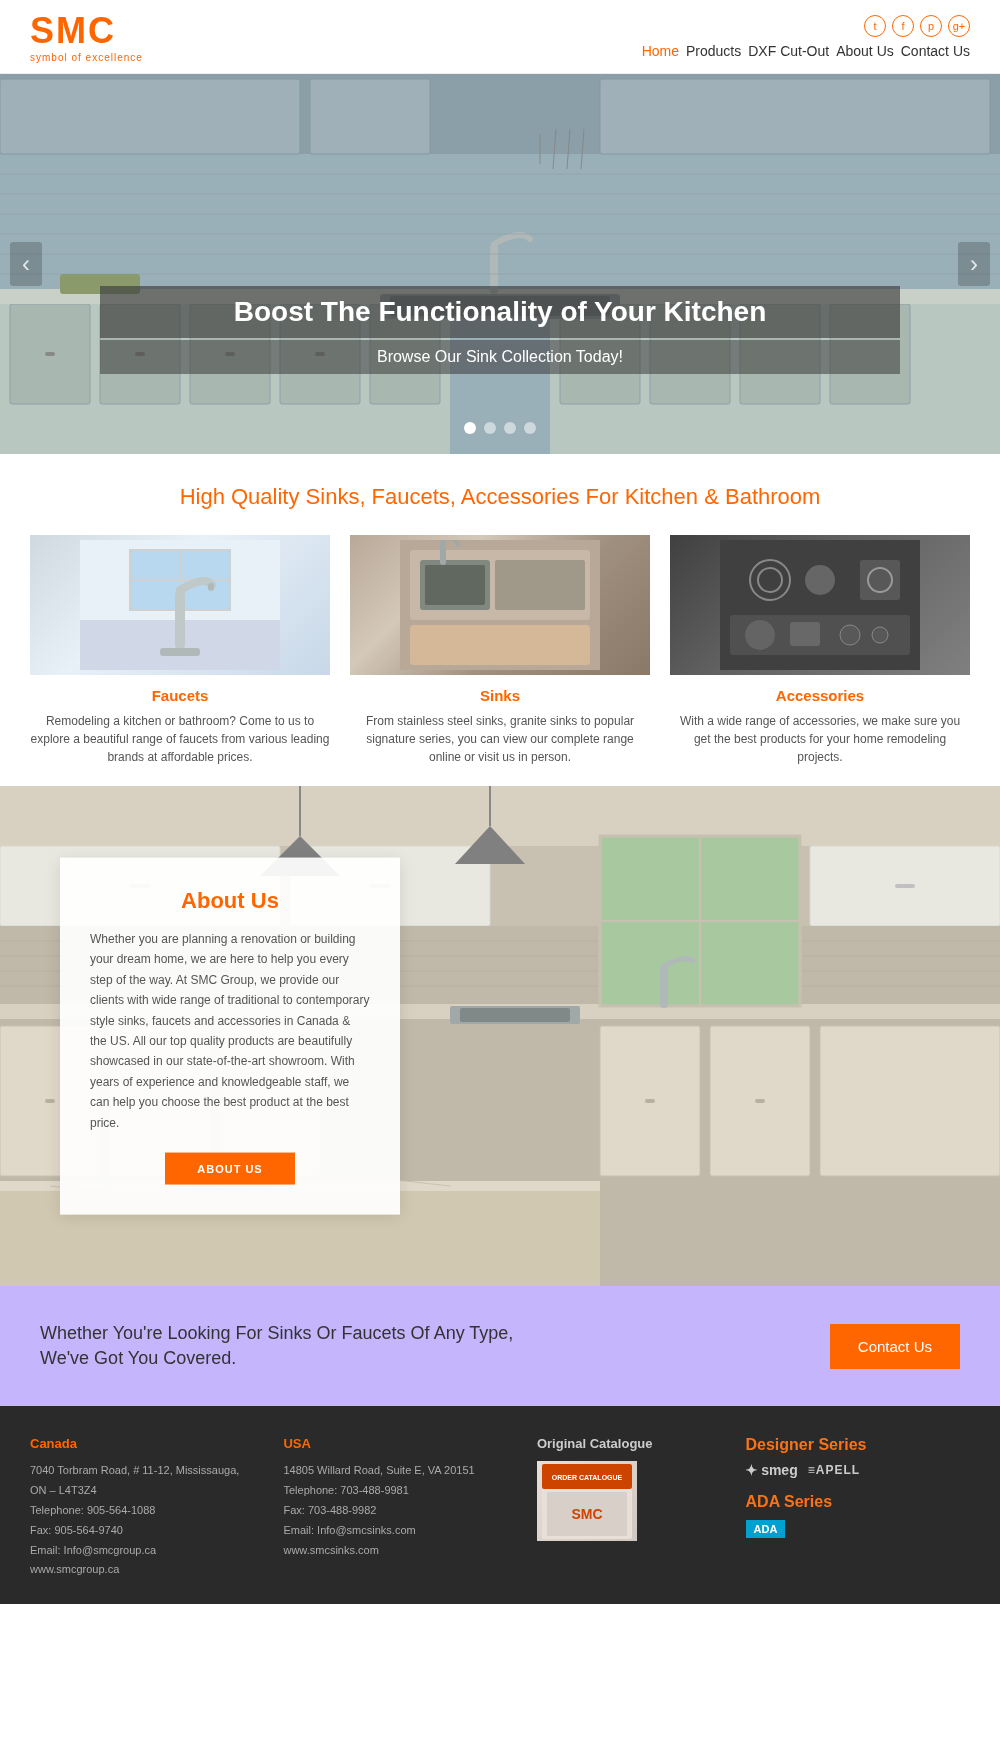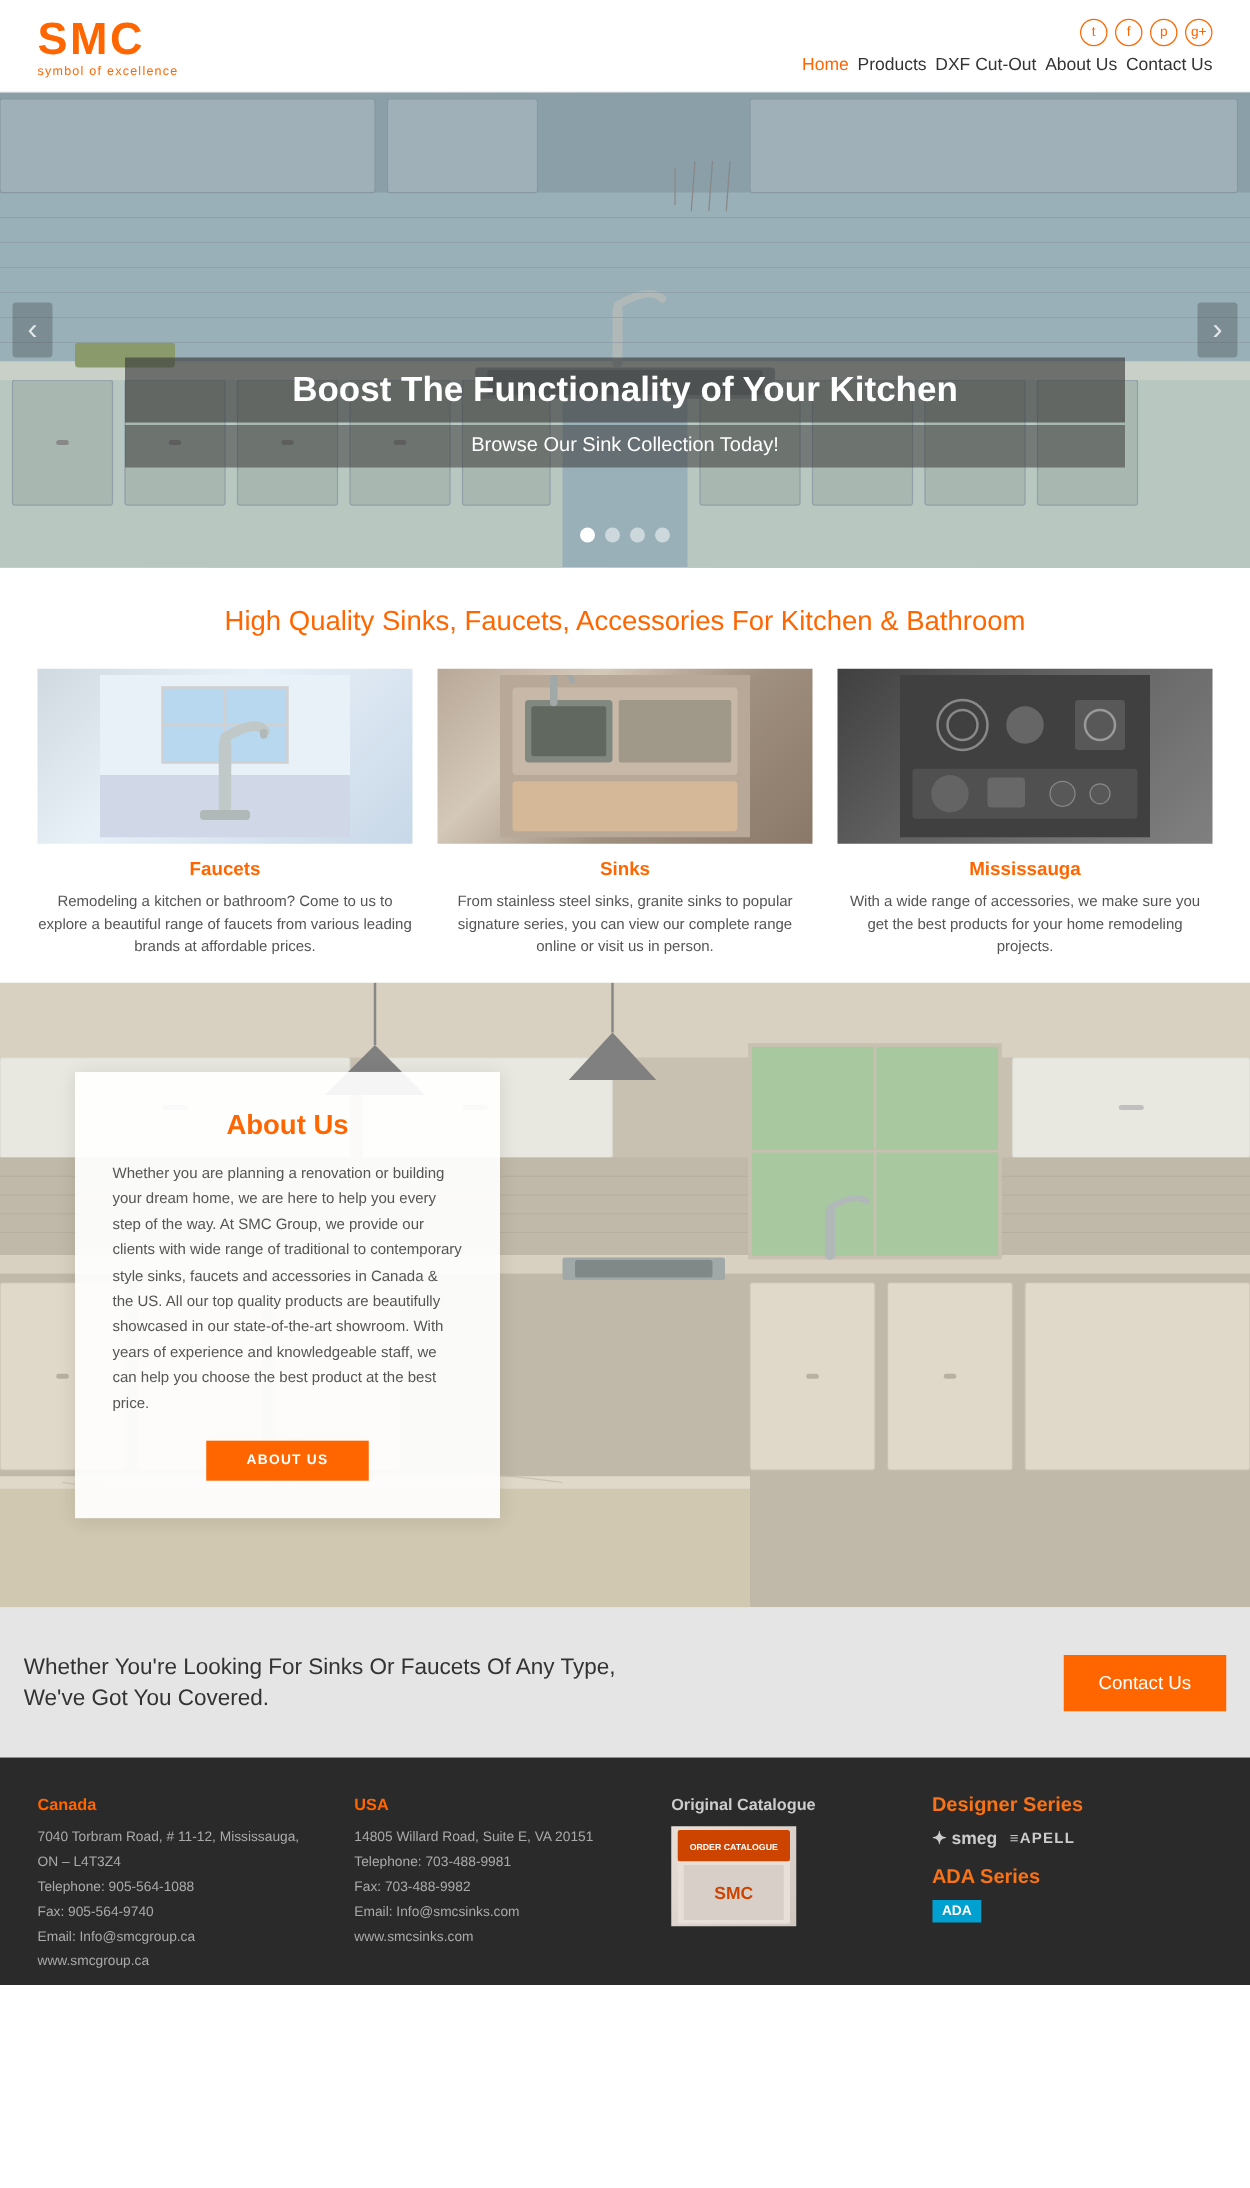--- a/index.html
+++ b/index.html
@@ -140,35 +140,35 @@
     .about-btn {
       display: block; width: 130px; margin: 0 auto;
       background: #f60; color: #fff;
       text-align: center; padding: 10px 15px;
       font-size: 11px; letter-spacing: 1px;
       cursor: pointer; border: none; font-weight: bold;
     }
 
     
     .cta-section {
-      background: #e5e5e5;
-      padding: 35px 19px;
+      background: #c4b5fd;
+      padding: 35px 40px;
       display: flex; align-items: center; justify-content: space-between;
     }
     .cta-text { font-size: 18px; color: #333; max-width: 500px; line-height: 1.4; }
     .cta-btn {
       background: #f60; color: #fff;
       padding: 14px 28px; font-size: 15px;
       cursor: pointer; border: none; white-space: nowrap;
     }
 
     
     .footer {
       background: #2a2a2a;
-      padding: 30px 30px 8px;
+      padding: 30px 30px 24px;
       color: #ccc;
       display: flex; gap: 29px;
     }
     .footer-col { flex: 1; }
     .footer-col-title { color: #f60; font-size: 13px; font-weight: bold; margin-bottom: 10px; }
     .footer-col p { font-size: 11px; color: #aaa; line-height: 1.8; }
     .footer-catalogue { flex: 0.8; }
     .catalogue-img {
       width: 100px; height: 80px;
       background: linear-gradient(135deg, #e8e0d8 0%, #d0c8c0 100%);
@@ -344,21 +344,21 @@
           <circle cx="100" cy="40" r="15" fill="#666"></circle>
           <rect x="140" y="20" width="40" height="40" rx="3" fill="#585858"></rect>
           <circle cx="160" cy="40" r="12" fill="none" stroke="#999" stroke-width="2"></circle>
           <rect x="10" y="75" width="180" height="40" rx="3" fill="#505050"></rect>
           <circle cx="40" cy="95" r="15" fill="#646464"></circle>
           <rect x="70" y="82" width="30" height="24" rx="3" fill="#686868"></rect>
           <circle cx="130" cy="95" r="10" fill="#585858" stroke="#888" stroke-width="1"></circle>
           <circle cx="160" cy="95" r="8" fill="#585858" stroke="#888" stroke-width="1"></circle>
         </svg>
       </div>
-      <div class="product-name">Mississauga</div>
+      <div class="product-name">Accessories</div>
       <div class="product-desc">With a wide range of accessories, we make sure you get the best products for your home remodeling projects.</div>
     </div>
 
   </div>
 </section>
 
 <section class="about-section">
 
   <svg class="kitchen-decor" viewBox="0 0 1000 500" xmlns="http://www.w3.org/2000/svg">
 

